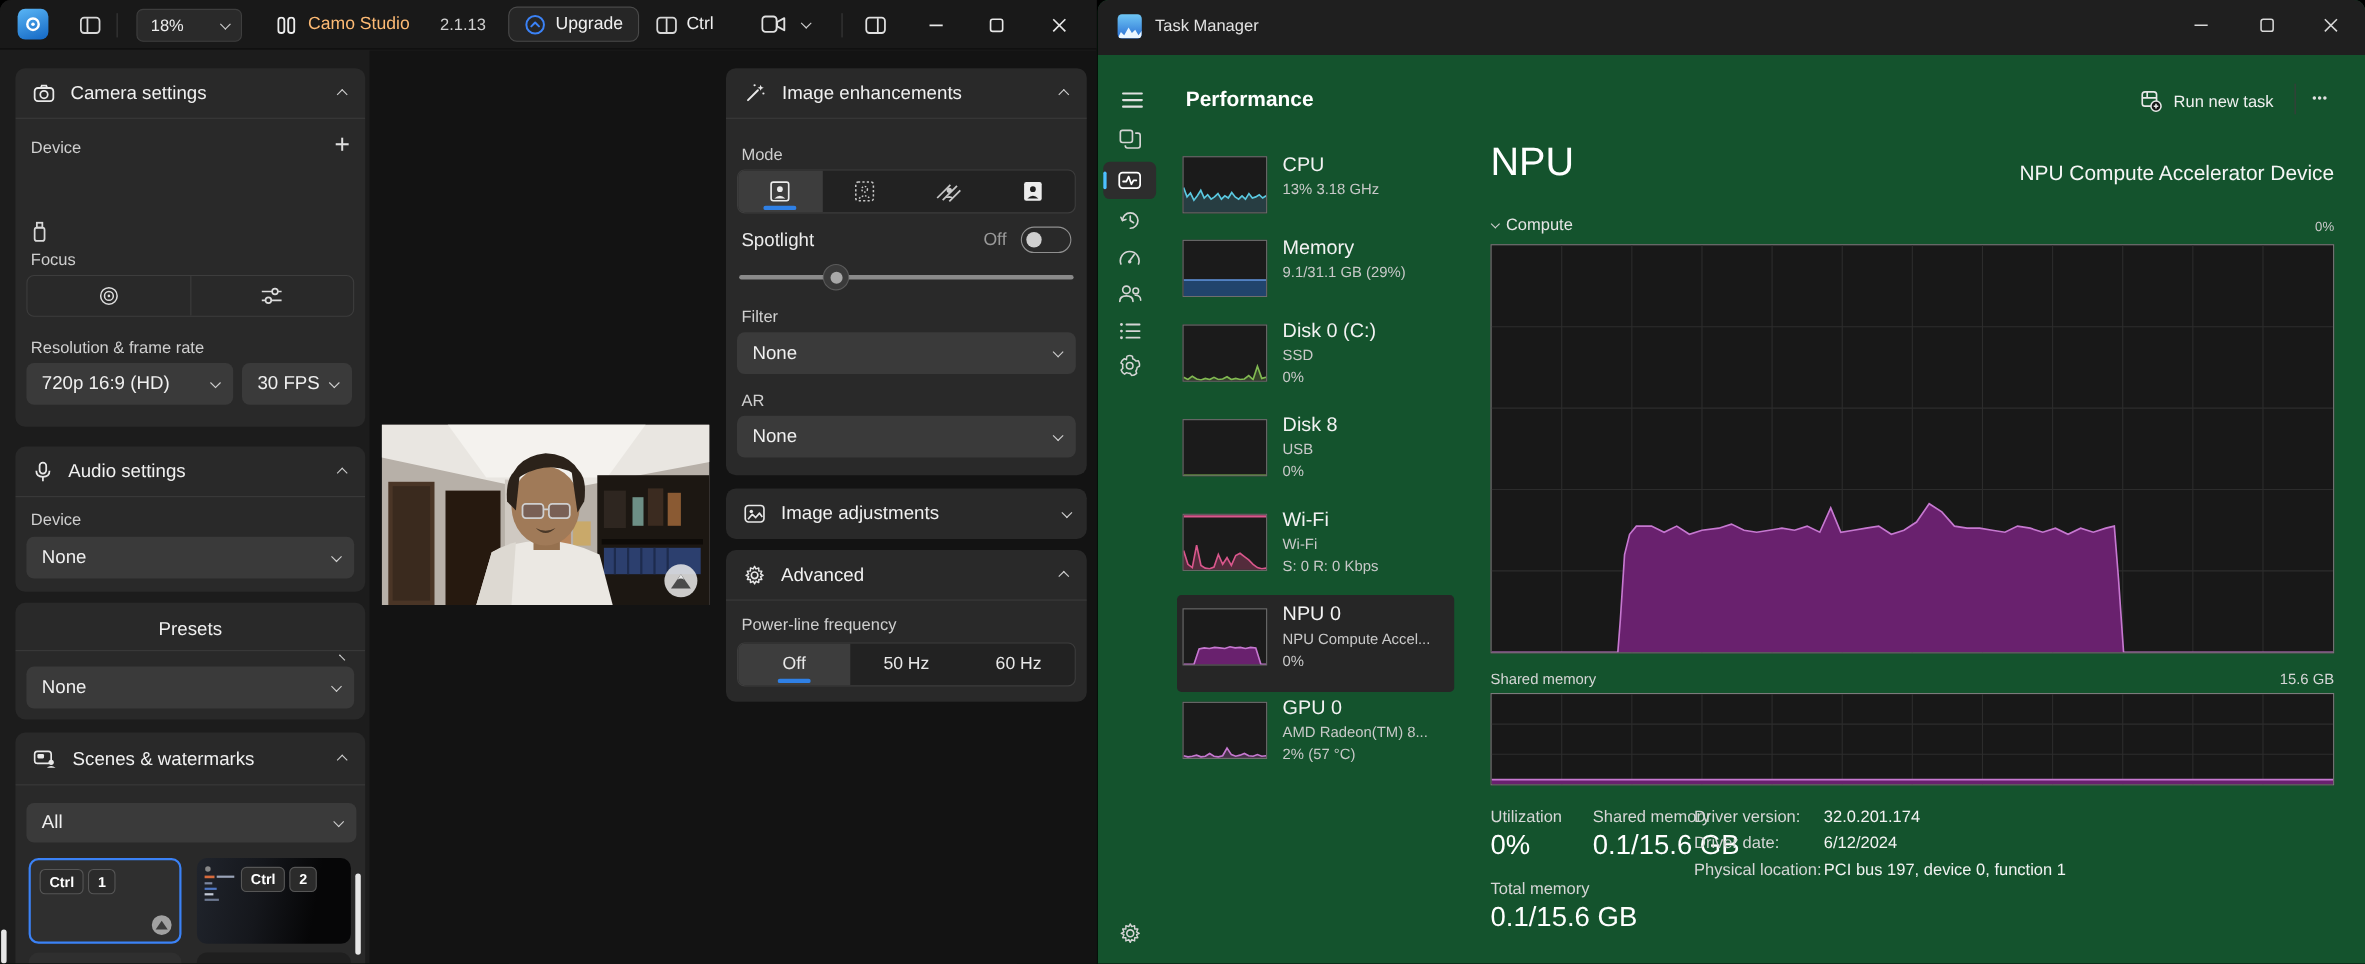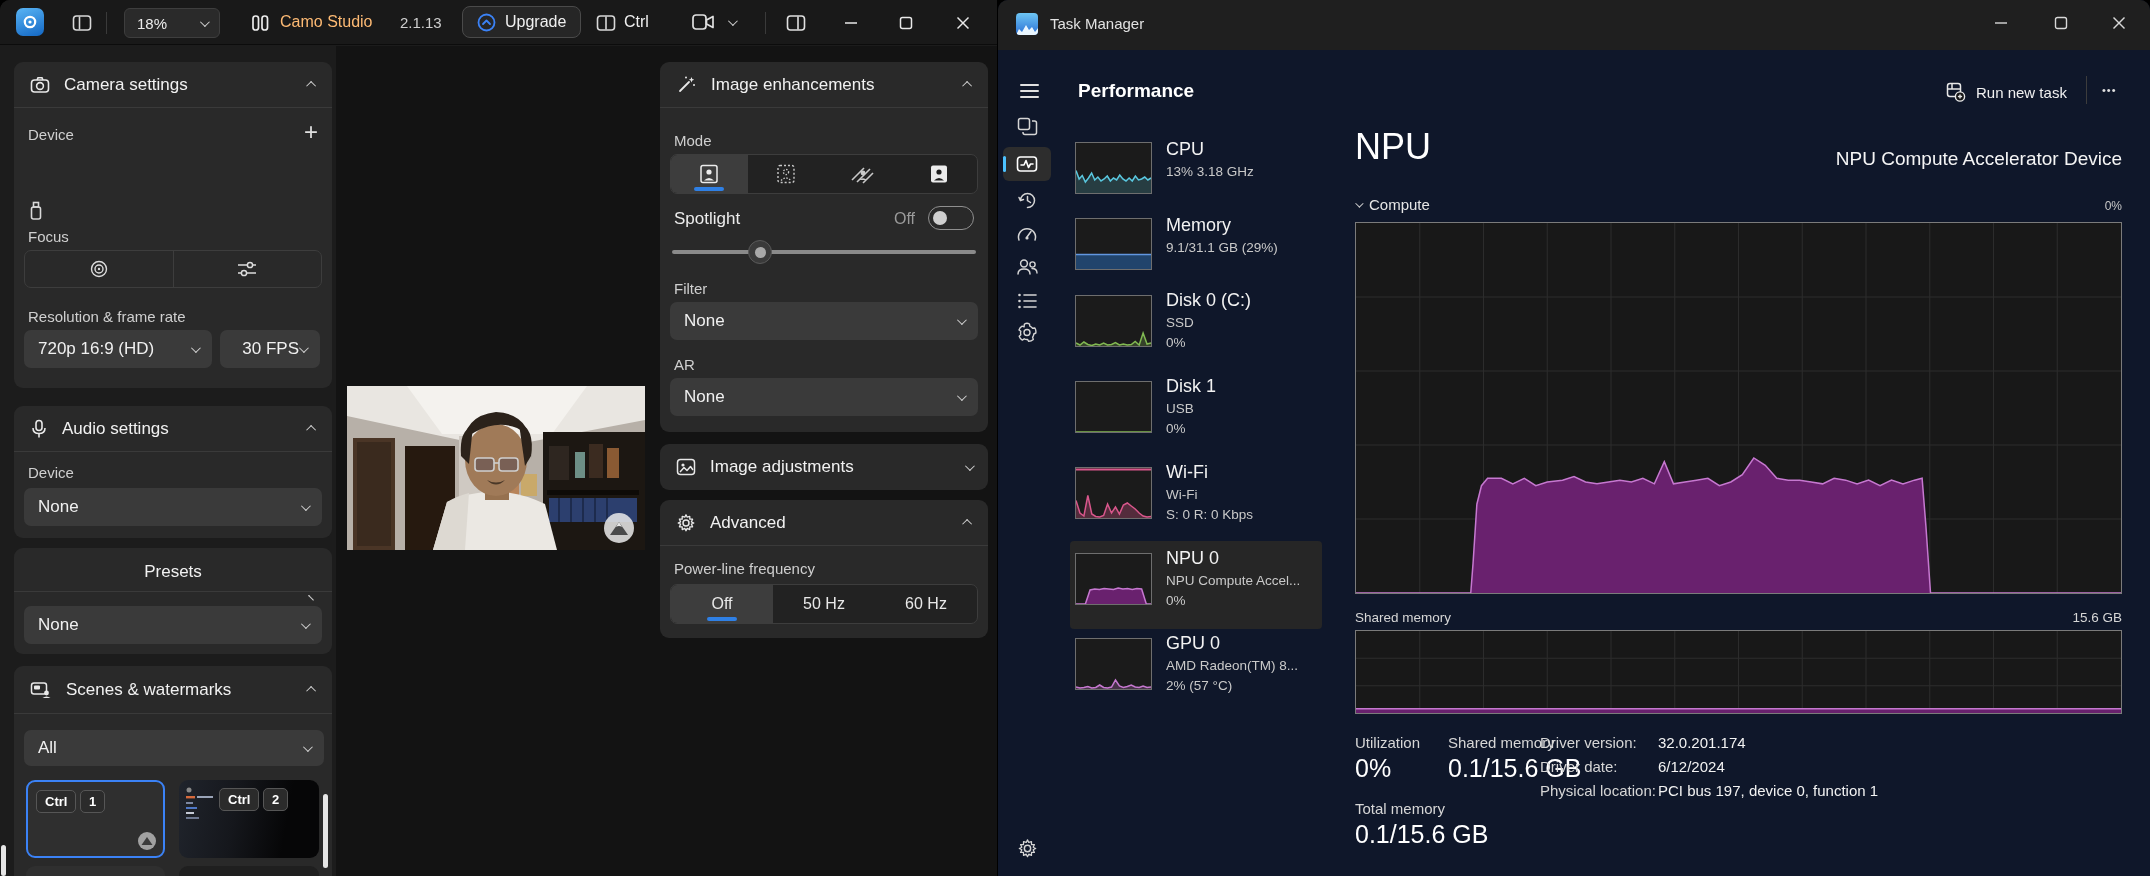--- a/index.html
+++ b/index.html
@@ -47,21 +47,21 @@
                  display:flex; align-items:center; justify-content:center; }
   .slider-knob::after { content:""; width:11px; height:11px; border-radius:50%; background:#a8a8a8; }
   .thumb { position:absolute; width:139px; height:78px; border-radius:9px; background:#2f2f2f; }
   .thumb.sel { border:2.5px solid #3b82f6; }
   .badge { display:inline-block; background:#2b2b2b; border:1px solid #565656; border-radius:5px;
            color:#fff; font-size:13px; font-weight:bold; padding:3px 8px; }
   .scrollbar { position:absolute; background:#e6e6e6; border-radius:3px; }
 
   
   .tm-window { position:absolute; left:998px; top:0; width:1152px; height:876px;
-               background:#0f172a; border-radius:10px 10px 0 0; overflow:hidden; }
+               background:#14532d; border-radius:10px 10px 0 0; overflow:hidden; }
   .tm-titlebar { position:absolute; left:0; top:0; width:100%; height:50px; background:#1f1f1f; }
   .tm-appicon { width:22px; height:22px; border-radius:4px; background:linear-gradient(180deg,#6ec6f4,#2a6fd4);
                 display:flex; align-items:flex-end; justify-content:center; overflow:hidden; }
   .tm-title { color:#e2e2e2; font-size:15px; }
   .tm-header-title { color:#ffffff; font-size:19px; font-weight:bold; }
   .rail-icon { position:absolute; width:46px; height:30px; display:flex; align-items:center; justify-content:center; }
   .rail-pill { position:absolute; background:#2d2d2d; border-radius:6px; }
   .rail-accent { position:absolute; width:3px; height:16px; border-radius:2px; background:#4cc2ff; }
   .perf-row { position:absolute; left:72px; width:252px; }
   .perf-row.sel { background:#262626; border-radius:4px; }
@@ -225,21 +225,21 @@
           <line x1="1" y1="13" x2="19" y2="13" stroke="#dcdcdc" stroke-width="1.5"></line>
             <circle cx="7" cy="13" r="2.6" fill="#292929" stroke="#dcdcdc" stroke-width="1.5"></circle>
         </svg>
       </div>
     </div>
     <div class="lbl" style="left:14px;top:246px;">Resolution &amp; frame rate</div>
     <div class="dd" style="left:10px;top:268px;width:188px;">
       <span>720p 16:9 (HD)</span>
       <span class="chev down"></span>
     </div>
-    <div class="dd" style="left:206px;top:268px;width:100px;justify-content:flex-end;">
+    <div class="dd" style="left:206px;top:268px;width:100px;">
       <span>30 FPS</span>
       <span class="chev down"></span>
     </div>
   </div>
 
   <div class="panel-card" style="left:14px;top:406px;width:318px;height:132px;">
     <div class="sec-head">
       <svg class="icon" width="18" height="20" viewBox="0 0 18 20">
         <rect x="6" y="1.5" width="6" height="10" rx="3" fill="none" stroke="#e8e8e8" stroke-width="1.6"></rect>
         <path d="M3,9 Q3,14.5 9,14.5 Q15,14.5 15,9" fill="none" stroke="#e8e8e8" stroke-width="1.6"></path>
@@ -541,21 +541,21 @@
       <polyline points="0,94 5.2631578947368425,98 10.526315789473685,92 15.789473684210526,97 21.05263157894737,99 26.31578947368421,96 31.57894736842105,98 36.8421052631579,94 42.10526315789474,98 47.36842105263158,97 52.63157894736842,93 57.89473684210526,98 63.1578947368421,96 68.42105263157895,98 73.6842105263158,97 78.94736842105263,91 84.21052631578948,98 89.47368421052632,74 94.73684210526316,96 100,94" fill="none" stroke="#81b952" stroke-width="1.5" vector-effect="non-scaling-stroke"></polyline>
     </svg>
   <div class="perf-name" style="left:168px;top:290px;">Disk 0 (C:)</div>
   <div class="perf-sub" style="left:168px;top:315px;">SSD</div>
   <div class="perf-sub" style="left:168px;top:335px;">0%</div>
 
   <svg class="minigraph" style="left:77px;top:381px;" viewBox="0 0 100 100" preserveAspectRatio="none">
       <polygon points="0,100 0,100 6.666666666666667,100 13.333333333333334,100 20,100 26.666666666666668,100 33.333333333333336,100 40,100 46.666666666666664,100 53.333333333333336,100 60,100 66.66666666666667,100 73.33333333333333,100 80,100 86.66666666666667,100 93.33333333333333,100 100,100 100,100" fill="rgba(129,185,82,0.25)" stroke="none"></polygon>
       <polyline points="0,100 6.666666666666667,100 13.333333333333334,100 20,100 26.666666666666668,100 33.333333333333336,100 40,100 46.666666666666664,100 53.333333333333336,100 60,100 66.66666666666667,100 73.33333333333333,100 80,100 86.66666666666667,100 93.33333333333333,100 100,100" fill="none" stroke="#81b952" stroke-width="1.5" vector-effect="non-scaling-stroke"></polyline>
     </svg>
-  <div class="perf-name" style="left:168px;top:376px;">Disk 1</div>
+  <div class="perf-name" style="left:168px;top:376px;">Disk 8</div>
   <div class="perf-sub" style="left:168px;top:401px;">USB</div>
   <div class="perf-sub" style="left:168px;top:421px;">0%</div>
 
   <svg class="minigraph" style="left:77px;top:467px;" viewBox="0 0 100 100" preserveAspectRatio="none">
       <polygon points="0,100 0,65 5.2631578947368425,90 10.526315789473685,96 15.789473684210526,55 21.05263157894737,92 26.31578947368421,97 31.57894736842105,98 36.8421052631579,95 42.10526315789474,72 47.36842105263158,90 52.63157894736842,78 57.89473684210526,92 63.1578947368421,74 68.42105263157895,70 73.6842105263158,76 78.94736842105263,82 84.21052631578948,90 89.47368421052632,96 94.73684210526316,98 100,97 100,100" fill="rgba(217,87,140,0.30)" stroke="none"></polygon>
       <polyline points="0,65 5.2631578947368425,90 10.526315789473685,96 15.789473684210526,55 21.05263157894737,92 26.31578947368421,97 31.57894736842105,98 36.8421052631579,95 42.10526315789474,72 47.36842105263158,90 52.63157894736842,78 57.89473684210526,92 63.1578947368421,74 68.42105263157895,70 73.6842105263158,76 78.94736842105263,82 84.21052631578948,90 89.47368421052632,96 94.73684210526316,98 100,97" fill="none" stroke="#d9578c" stroke-width="1.5" vector-effect="non-scaling-stroke"></polyline>
       <line x1="0" y1="3" x2="100" y2="3" stroke="#d9578c" stroke-width="2" vector-effect="non-scaling-stroke"></line>
     </svg>
   <div class="perf-name" style="left:168px;top:462px;">Wi-Fi</div>
   <div class="perf-sub" style="left:168px;top:487px;">Wi-Fi</div>

